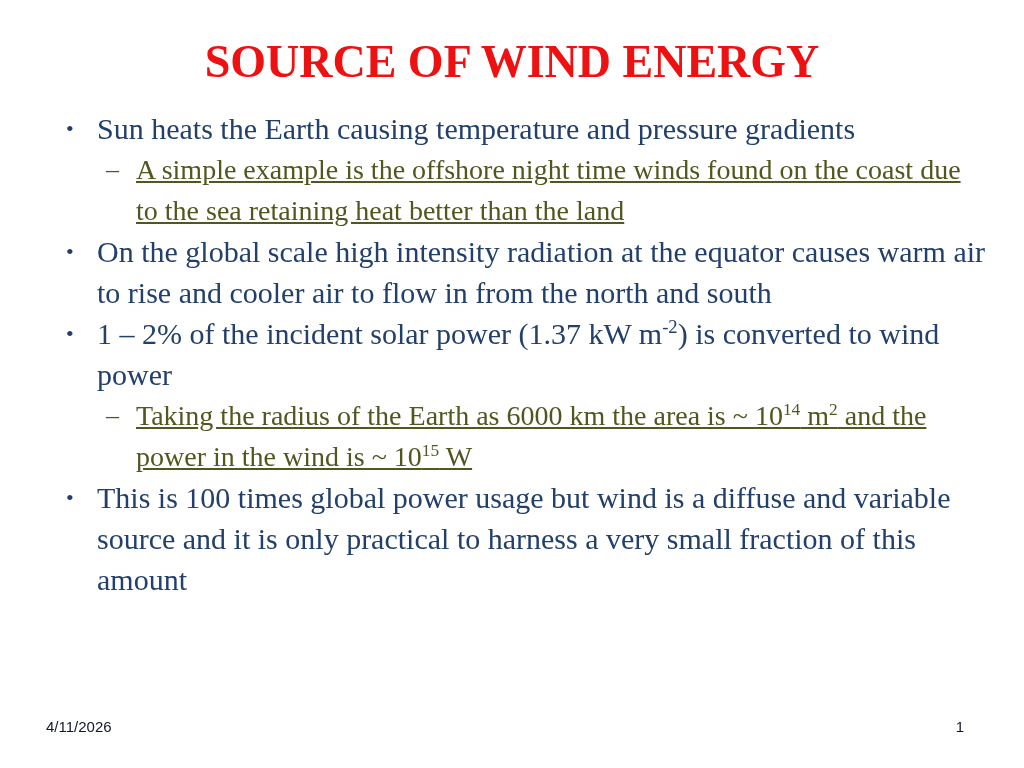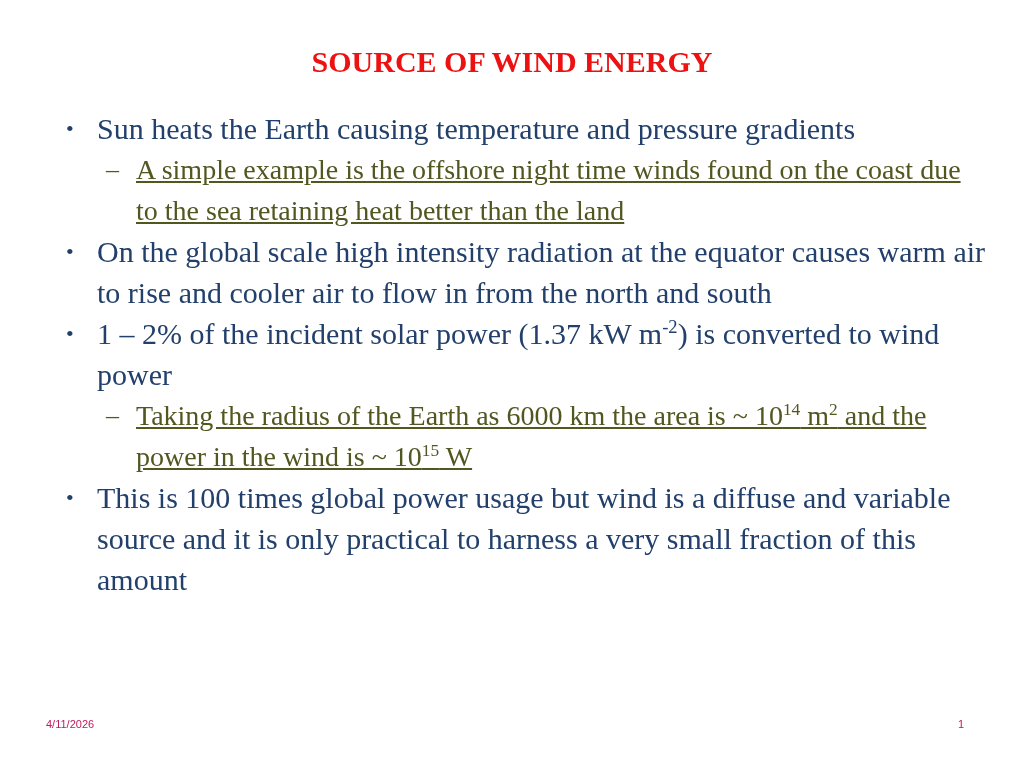--- a/index.html
+++ b/index.html
@@ -19,21 +19,21 @@
   
   #slide-title {
     position: absolute;
     left: 0;
     top: 38px;
     width: 1024px;
     text-align: center;
     color: #EE1111;
     font-family: "Liberation Serif", "DejaVu Serif", serif;
     font-weight: bold;
-    font-size: 30px;
+    font-size: 46px;
     line-height: 48px;
     letter-spacing: 0px;
     white-space: nowrap;
   }
 
   
   #body-content {
     position: absolute;
     left: 58px;
     top: 108px;
@@ -95,22 +95,22 @@
   }
 
   
   #footer {
     position: absolute;
     left: 0;
     top: 718px;
     width: 1024px;
     height: 28px;
     font-family: "Liberation Sans", "DejaVu Sans", sans-serif;
-    font-size: 11px;
-    color: #be185d;
+    font-size: 15px;
+    color: #0f172a;
   }
   #footer-date {
     position: absolute;
     left: 46px;
     top: 0;
   }
   #footer-center {
     position: absolute;
     left: 0;
     top: 0;

